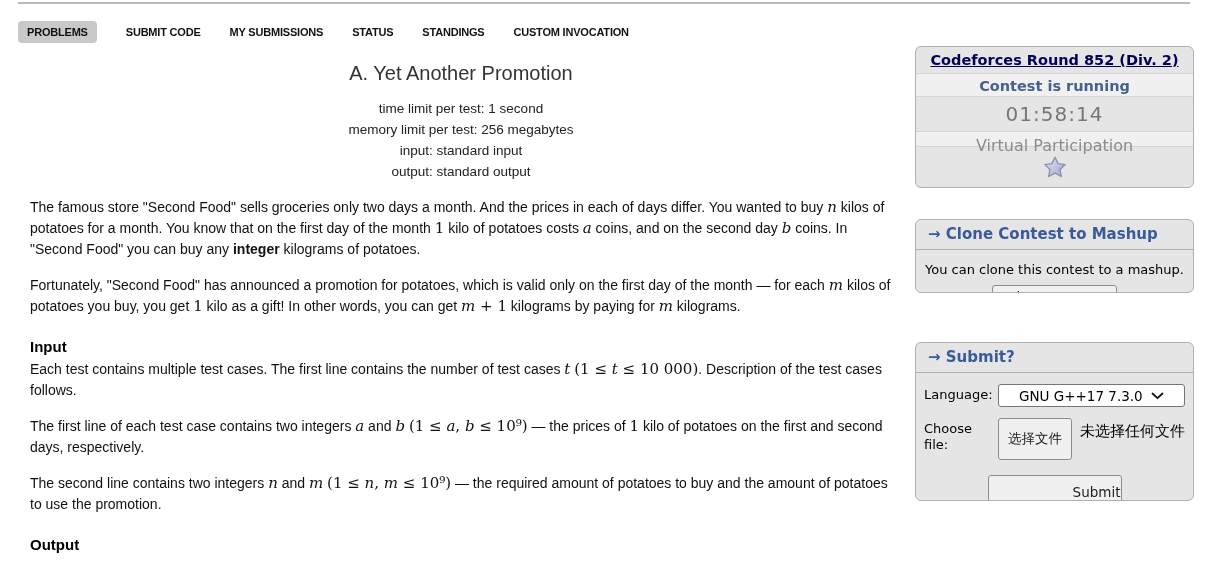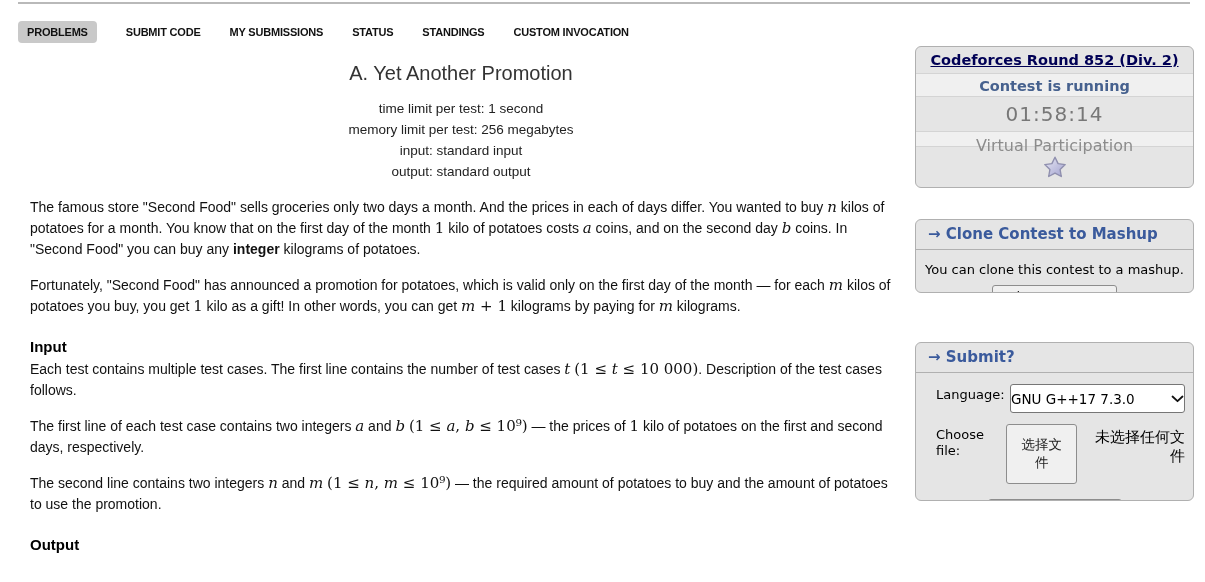--- a/index.html
+++ b/index.html
@@ -46,24 +46,24 @@
   .box-submit { top:342px; height:159px; }
   .caption { padding:5px 12px 6px; font-size:15px; font-weight:bold; color:#3a5a9c;
              border-bottom:1px solid #b0b0b0; cursor:pointer; }
   .clone-body { text-align:center; padding-top:12px; font-size:13px; color:#000; }
   .gbtn { display:inline-block; background:#f0f0f0; border:1px solid #8d8d8d; border-radius:3px;
           padding:3px 14px; font-size:13.5px; color:#222; cursor:pointer;
           font-family:"DejaVu Sans", sans-serif; }
   .clone-body .gbtn { margin-top:8px; }
 
   .submit-form { padding:11px 8px 0; font-size:13px; color:#000; }
-  .frow { display:flex; align-items:flex-start; margin-bottom:11px;margin-left:12px; }
+  .frow { display:flex; align-items:flex-start; margin-bottom:11px; }
   .flabel { width:74px; padding-top:3px; line-height:16px; }
-  .select { flex:1; height:29px; border:1px solid #767676; border-radius:3px; background:#fff;
-            display:flex; align-items:center; padding:0 0; cursor:pointer; }
+  .select { flex:1; height:23px; border:1px solid #767676; border-radius:3px; background:#fff;
+            display:flex; align-items:center; padding:0 20px; cursor:pointer; }
   .select-value { flex:1; font-size:13.5px; color:#000; }
   .chev { display:inline-flex; }
   .filebtn { padding:11px 9px; margin-right:8px; }
   .filestatus { padding-top:4px; font-size:15px; color:#000;text-align:right; }
   .submit-row { text-align:center; margin-top:15px; }
   .submit-btn { width:134px; padding:8px 0; text-align:right; }
 </style>
 </head>
 <body>
 

